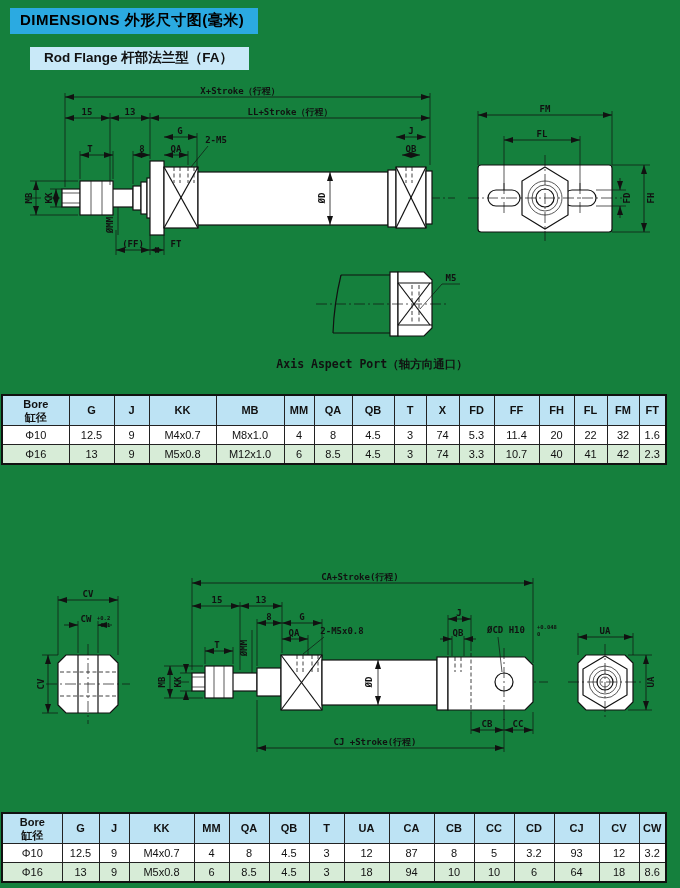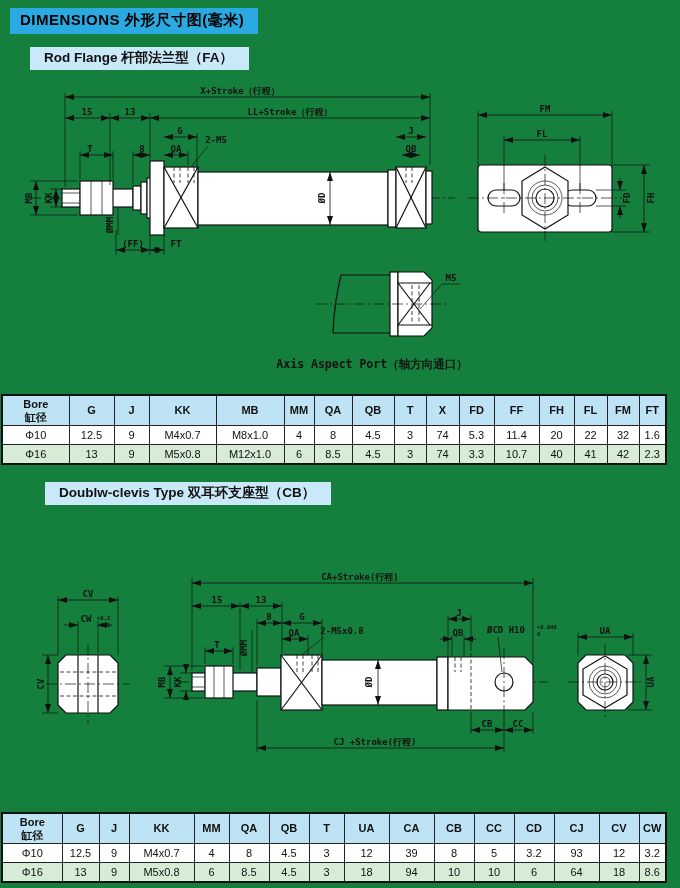--- a/index.html
+++ b/index.html
@@ -268,21 +268,20 @@
           <td>3.3</td>
           <td>10.7</td>
           <td>40</td>
           <td>41</td>
           <td>42</td>
           <td>2.3</td>
         </tr>
       </tbody>
   </table>
 
-  <div class="heading" id="heading-cb">Doublw-clevis Type 双耳环支座型（CB）</div>
 
   <svg id="svg-cb" width="680" height="290" viewBox="0 0 680 290">
 
     <g>
       <path class="obj" d="M66,135 H110 L118,143 V185 L110,193 H66 L58,185 V143 Z"></path>
       <line class="objl" x1="78" y1="135" x2="78" y2="193"></line>
       <line class="objl" x1="98" y1="135" x2="98" y2="193"></line>
       <line class="hid" x1="60" y1="152" x2="116" y2="152"></line>
       <line class="hid" x1="60" y1="176" x2="116" y2="176"></line>
       <line class="cl" x1="88" y1="124" x2="88" y2="204"></line>
@@ -476,21 +475,21 @@
         <tr>
           <td>Φ10</td>
           <td>12.5</td>
           <td>9</td>
           <td>M4x0.7</td>
           <td>4</td>
           <td>8</td>
           <td>4.5</td>
           <td>3</td>
           <td>12</td>
-          <td>39</td>
+          <td>87</td>
           <td>8</td>
           <td>5</td>
           <td>3.2</td>
           <td>93</td>
           <td>12</td>
           <td>3.2</td>
         </tr>
         <tr>
           <td>Φ16</td>
           <td>13</td>

